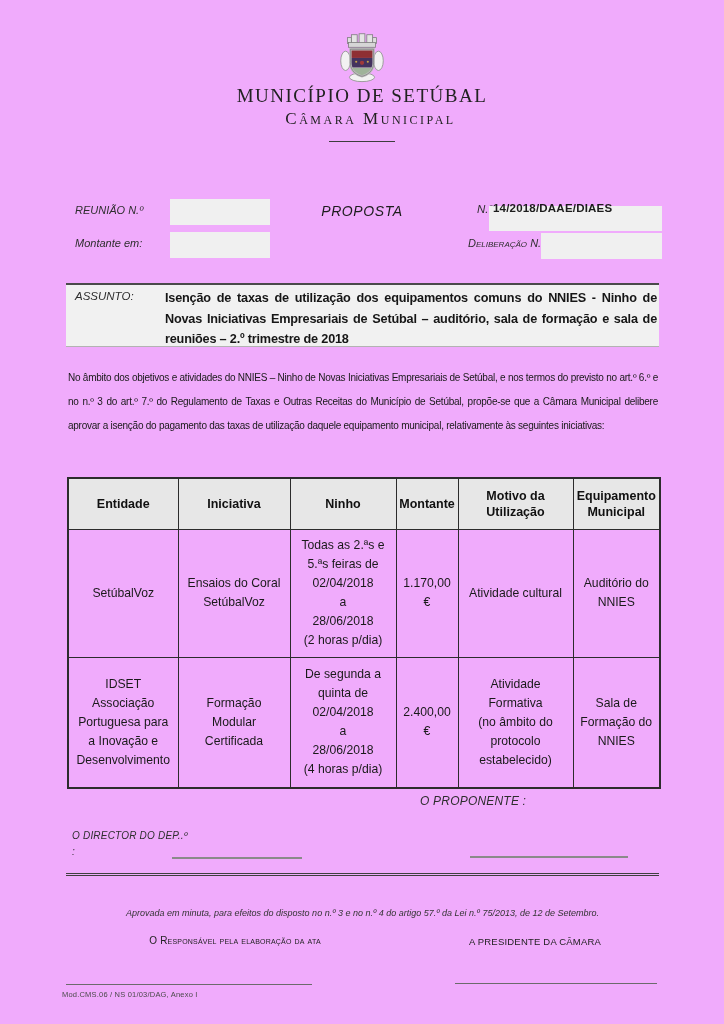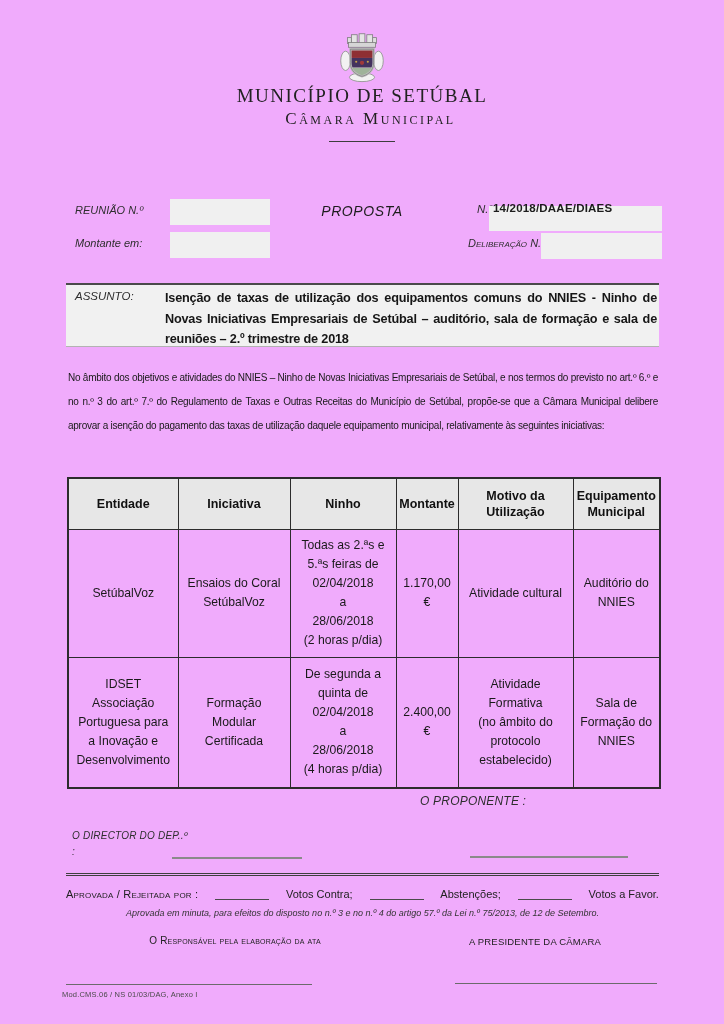--- a/index.html
+++ b/index.html
@@ -220,29 +220,20 @@
   </table>
 
   <span class="lbl lbl-director">O DIRECTOR DO DEP..º</span>
   <span class="lbl director-colon">:</span>
   <span class="lbl lbl-proponente">O PROPONENTE :</span>
   <div class="sig-line sig-1"></div>
   <div class="sig-line sig-2"></div>
 
   <div class="thick-rule"></div>
 
-  <div class="votes-row">
-    <span class="votes-label">Aprovada / Rejeitada por :</span>
-    <span class="blank"></span>
-    <span>Votos Contra;</span>
-    <span class="blank"></span>
-    <span>Abstenções;</span>
-    <span class="blank"></span>
-    <span>Votos a Favor.</span>
-  </div>
 
   <div class="minuta">Aprovada em minuta, para efeitos do disposto no n.º 3 e no n.º 4 do artigo 57.º da Lei n.º 75/2013, de 12 de Setembro.</div>
 
   <div class="lbl-responsavel">O Responsável pela elaboração da ata</div>
   <div class="lbl-presidente">A PRESIDENTE DA CÂMARA</div>
   <div class="sig-line sig-3"></div>
   <div class="sig-line sig-4"></div>
 
   <div class="mod-line">Mod.CMS.06   / NS 01/03/DAG, Anexo I</div>
 

